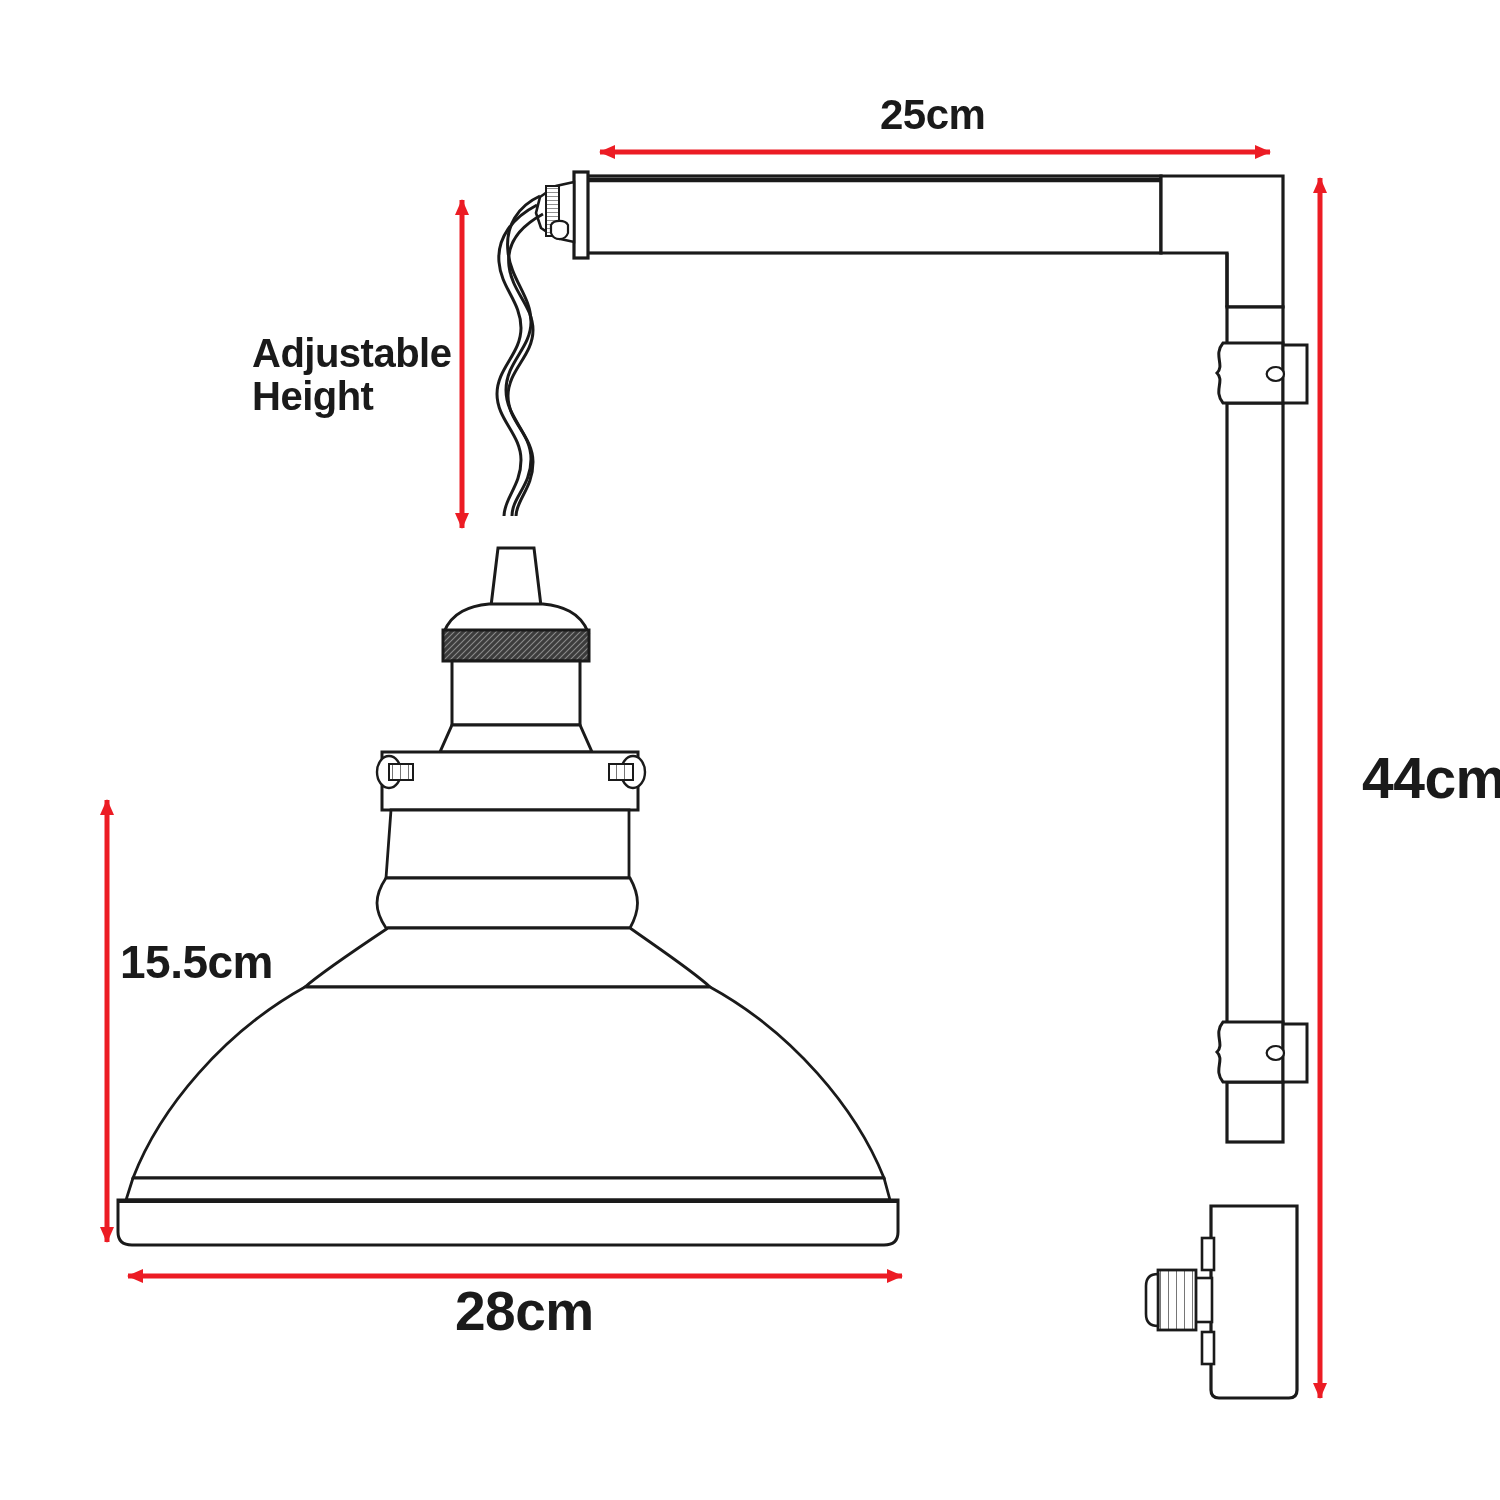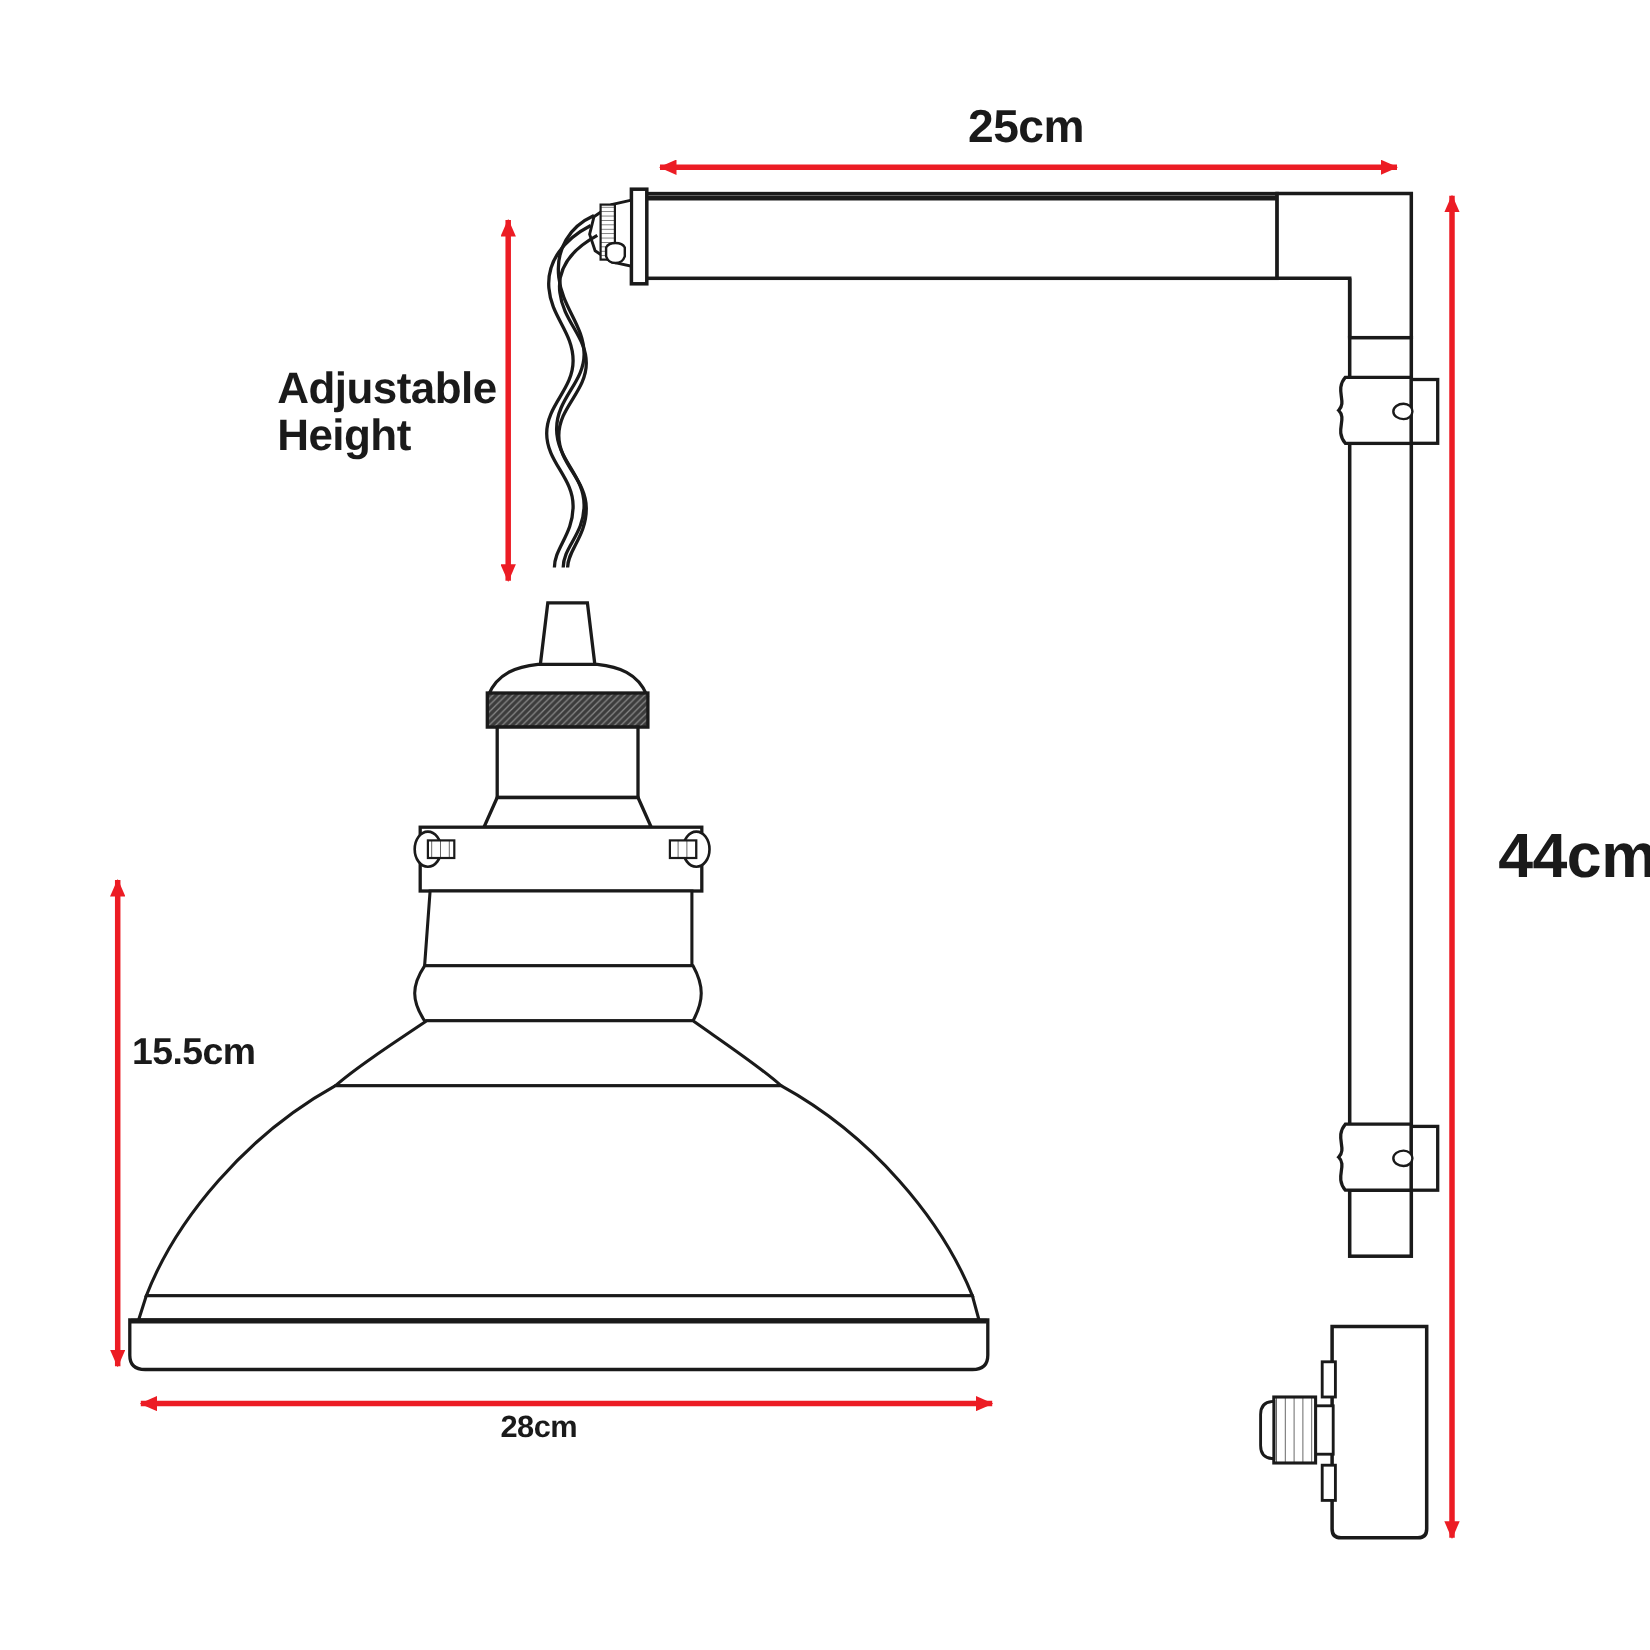--- a/index.html
+++ b/index.html
@@ -28,22 +28,22 @@
     position: absolute;
     color: #1a1a1a;
     font-weight: bold;
     letter-spacing: -0.5px;
     white-space: pre;
     line-height: 1.08;
   }
   #label-width-arm    { left: 880px;  top: 92px;   font-size: 42px; }
   #label-drop         { left: 252px;  top: 332px;  font-size: 40px; width: 196px; }
   #label-height-total { left: 1362px; top: 748px;  font-size: 57px; }
-  #label-shade-height { left: 120px;  top: 938px;  font-size: 34px; }
-  #label-shade-width  { left: 455px;  top: 1282px; font-size: 28px; }
+  #label-shade-height { left: 120px;  top: 938px;  font-size: 46px; }
+  #label-shade-width  { left: 455px;  top: 1282px; font-size: 55px; }
 </style>
 </head>
 <body>
 
 <div id="stage">
 
   <svg id="drawing" viewBox="0 0 1500 1500" xmlns="http://www.w3.org/2000/svg">
 
     <defs>
       <marker id="ar-r" markerWidth="16" markerHeight="14" refX="15" refY="7" orient="auto" markerUnits="userSpaceOnUse">

